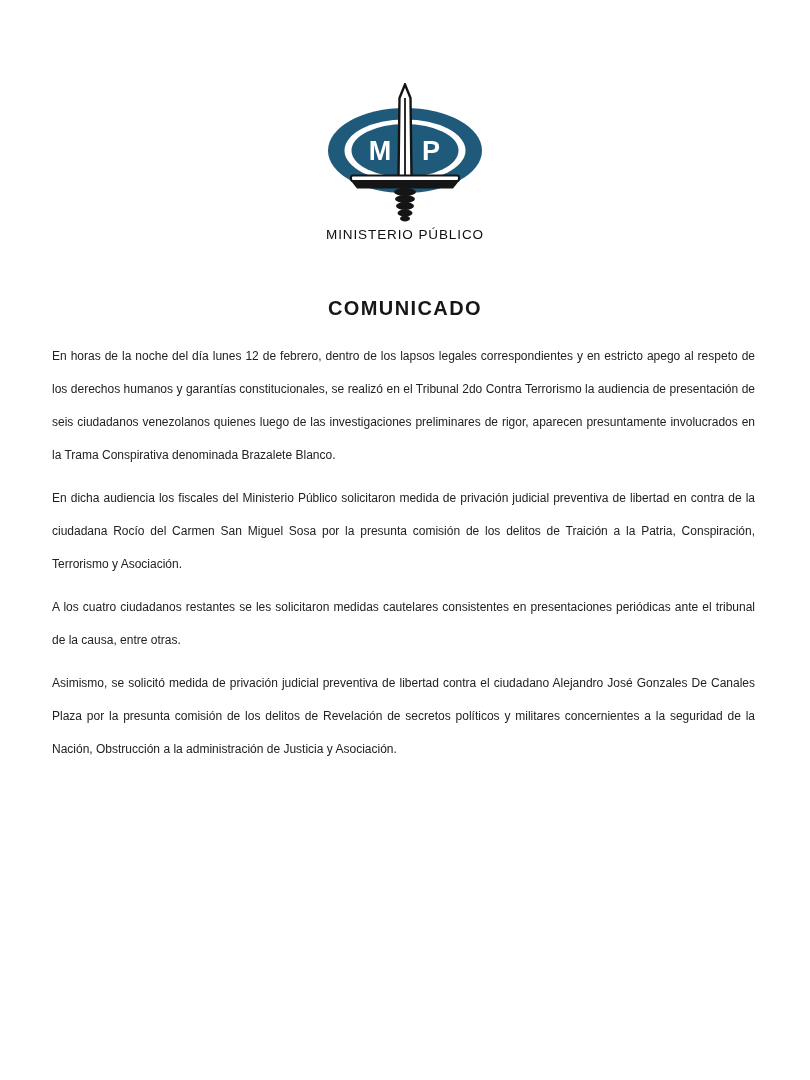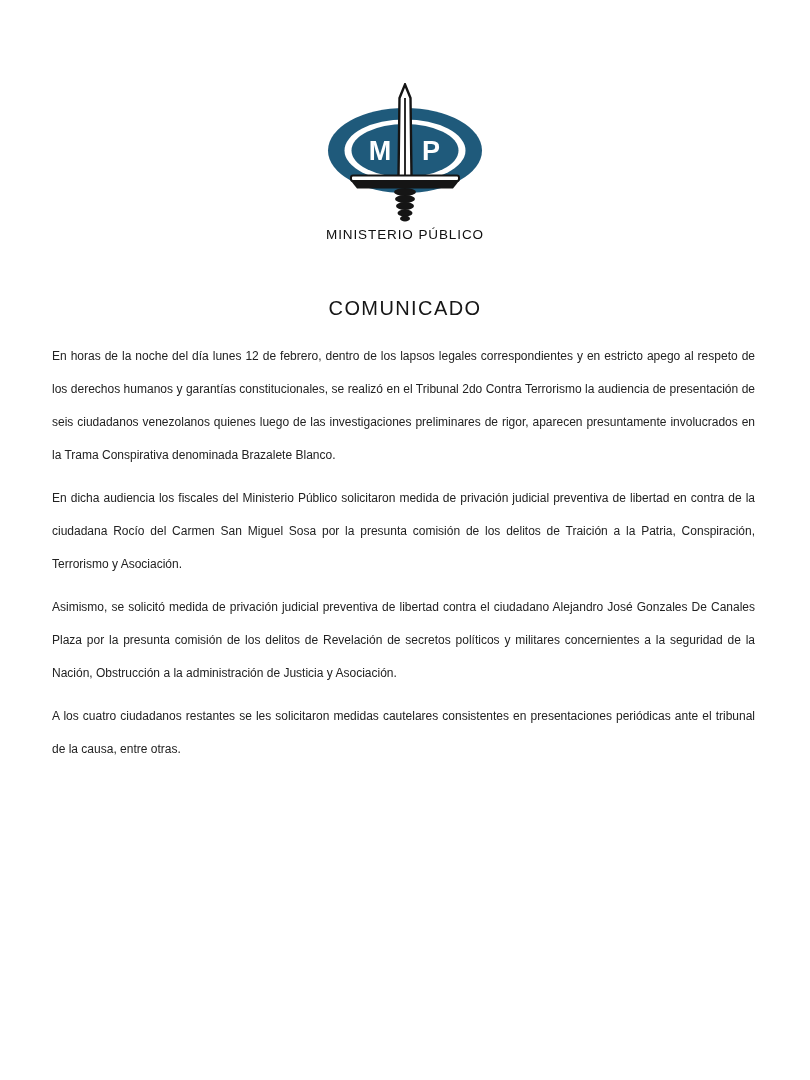--- a/index.html
+++ b/index.html
@@ -56,21 +56,21 @@
     margin-top: 4px;
     font-size: 13.5px;
     font-weight: normal;
     letter-spacing: 0.9px;
     color: #101010;
   }
   .doc-title {
     margin: 55px 0 0 0;
     text-align: center;
     font-size: 20px;
-    font-weight: normal;
+    font-weight: bold;
     letter-spacing: 1.4px;
     color: #161616;
   }
   .body-text {
     margin: 20px 52px 0 52px;
     width: 703px;
   }
   .body-text p {
     margin: 0 0 10px 0;
     font-size: 12px;
@@ -110,17 +110,17 @@
       </g>
     </svg>
     <div class="logo-caption">MINISTERIO PÚBLICO</div>
   </div>
 
   <h1 class="doc-title">COMUNICADO</h1>
 
   <div class="body-text">
     <p>En horas de la noche del día lunes 12 de febrero, dentro de los lapsos legales correspondientes y en estricto apego al respeto de los derechos humanos y garantías constitucionales, se realizó en el Tribunal 2do Contra Terrorismo la audiencia de presentación de seis ciudadanos venezolanos quienes luego de las investigaciones preliminares de rigor, aparecen presuntamente involucrados en la Trama Conspirativa denominada Brazalete Blanco.</p>
     <p>En dicha audiencia los fiscales del Ministerio Público solicitaron medida de privación judicial preventiva de libertad en contra de la ciudadana Rocío del Carmen San Miguel Sosa por la presunta comisión de los delitos de Traición a la Patria, Conspiración, Terrorismo y Asociación.</p>
+    <p>A los cuatro ciudadanos restantes se les solicitaron medidas cautelares consistentes en presentaciones periódicas ante el tribunal de la causa, entre otras.</p>
     <p>Asimismo, se solicitó medida de privación judicial preventiva de libertad contra el ciudadano Alejandro José Gonzales De Canales Plaza por la presunta comisión de los delitos de Revelación de secretos políticos y militares concernientes a la seguridad de la Nación, Obstrucción a la administración de Justicia y Asociación.</p>
-    <p>A los cuatro ciudadanos restantes se les solicitaron medidas cautelares consistentes en presentaciones periódicas ante el tribunal de la causa, entre otras.</p>
   </div>
 
 </div>
 
 </body></html>

